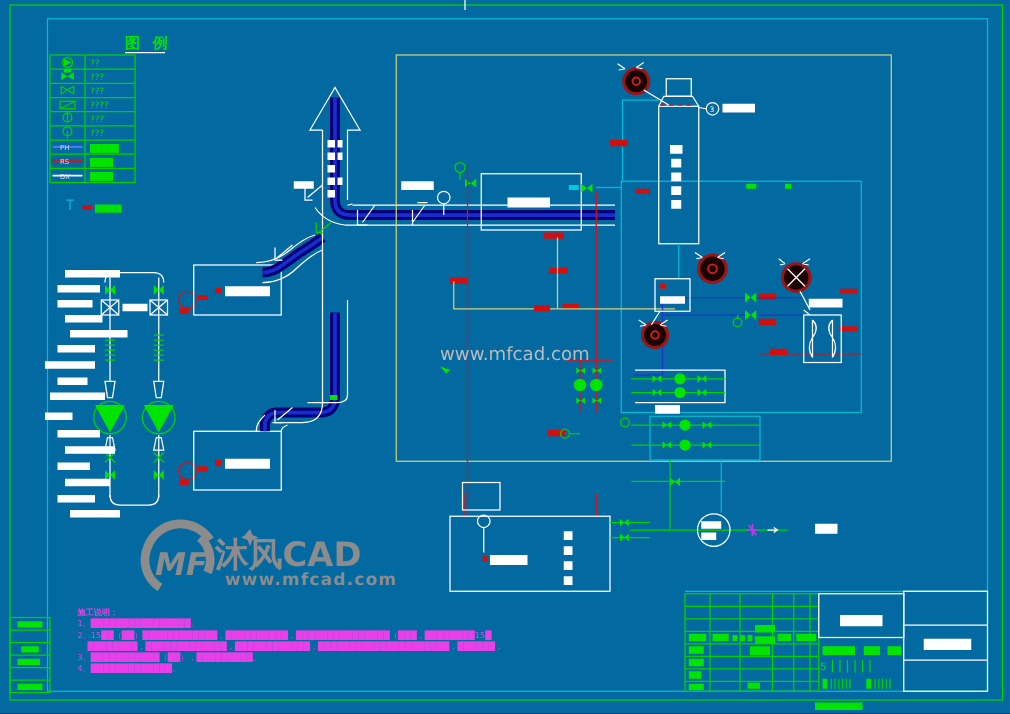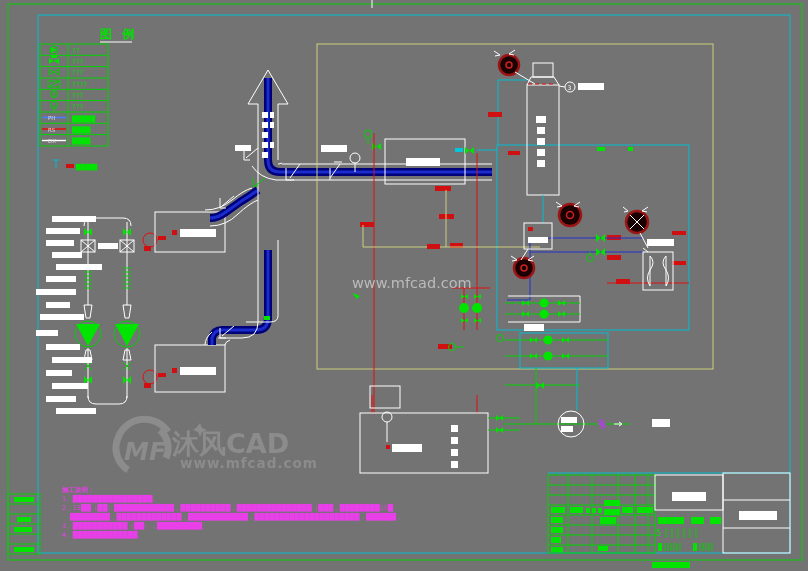--- a/index.html
+++ b/index.html
@@ -1,16 +1,16 @@
 <!DOCTYPE html>
 <html><head>
 <meta charset="utf-8">
 <style>
   html,body{margin:0;padding:0;background:#020208;width:808px;height:571px;overflow:hidden;}
-  #stage{position:relative;width:808px;height:571px;background:#737373;font-family:"DejaVu Sans",sans-serif;}
+  #stage{position:relative;width:808px;height:571px;background:#0369a1;font-family:"DejaVu Sans",sans-serif;}
   svg{position:absolute;top:0;left:0;}
   svg text{font-family:"DejaVu Sans",sans-serif;}
   .g{stroke:#00d200;fill:none;stroke-width:1;}
   .gf{fill:#00e400;stroke:none;}
   .c{stroke:#00bed2;fill:none;stroke-width:1;}
   .w{stroke:#ffffff;fill:none;stroke-width:1;}
   .wf{fill:#ffffff;stroke:none;}
   .r{stroke:#e01010;fill:none;stroke-width:1;}
   .rf{fill:#d01010;stroke:none;}
   .b{stroke:#2233cc;fill:none;stroke-width:1;}

